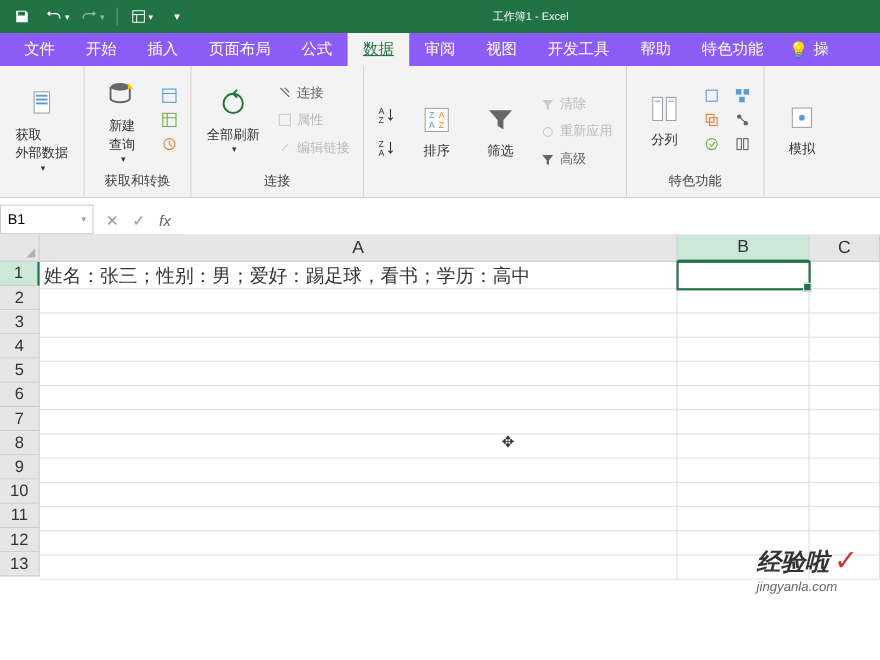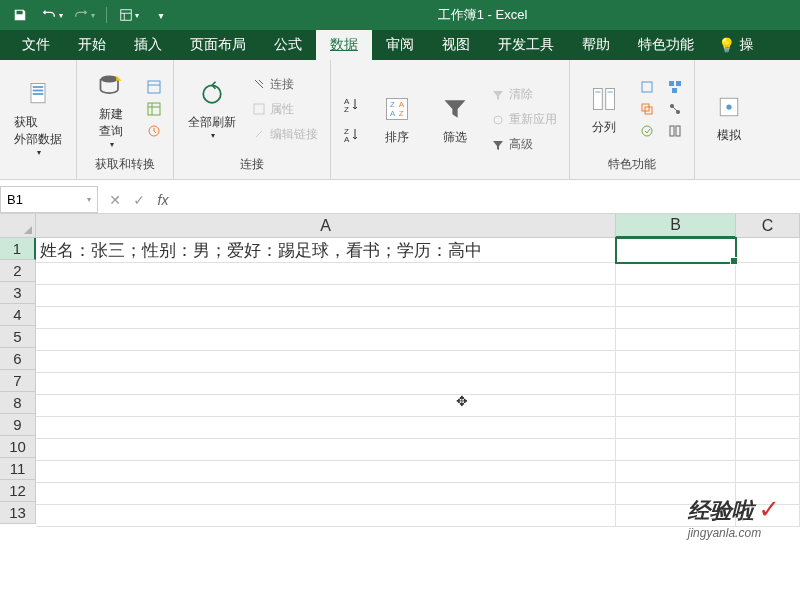--- a/index.html
+++ b/index.html
@@ -1,40 +1,40 @@
 <!DOCTYPE html>
 <html><head>
   <meta charset="utf-8">
   <style>
     * { margin: 0; padding: 0; box-sizing: border-box; font-family: "Microsoft YaHei", "Segoe UI", sans-serif; }
     body { background: #fff; width: 800px; height: 600px; overflow: hidden; position: relative; }
     
     .title-bar { background: #217346; height: 30px; display: flex; align-items: center; padding: 0 8px; color: white; }
     .title-bar-left { display: flex; align-items: center; gap: 8px; }
-    .title-bar-center { flex: 1; text-align: center; font-size: 13px; }
+    .title-bar-center { flex: 1; text-align: center; font-size: 10px; }
     .qat-btn { width: 24px; height: 24px; display: flex; align-items: center; justify-content: center; cursor: pointer; }
     .qat-sep { width: 1px; height: 16px; background: rgba(255,255,255,0.3); margin: 0 2px; }
     
-    .ribbon-tabs { background: #14532d; height: 30px; display: flex; align-items: flex-end; padding: 0 8px; }
+    .ribbon-tabs { background: #8b5cf6; height: 30px; display: flex; align-items: flex-end; padding: 0 8px; }
     .ribbon-tab { color: white; padding: 6px 14px; font-size: 14px; cursor: pointer; }
     .ribbon-tab.active { background: #f3f3f3; color: #217346; text-decoration: underline; }
     .tell-me { color: white; padding: 6px 10px; font-size: 14px; display: flex; align-items: center; gap: 4px; }
     
     .ribbon { background: #f3f3f3; height: 120px; display: flex; border-bottom: 1px solid #d4d4d4; }
     .ribbon-group { border-right: 1px solid #d4d4d4; padding: 4px 8px; display: flex; flex-direction: column; min-width: 60px; }
     .ribbon-group-content { flex: 1; display: flex; align-items: center; gap: 6px; }
     .ribbon-group-label { text-align: center; font-size: 12px; color: #444; padding: 2px 0; }
     .ribbon-big-btn { display: flex; flex-direction: column; align-items: center; justify-content: center; padding: 4px 6px; cursor: pointer; font-size: 12px; color: #333; min-width: 52px; }
     .ribbon-big-btn .icon-box { width: 32px; height: 32px; margin-bottom: 4px; display: flex; align-items: center; justify-content: center; }
     .ribbon-small-btn { display: flex; align-items: center; gap: 4px; font-size: 12px; color: #666; padding: 2px 4px; cursor: pointer; }
     .ribbon-col { display: flex; flex-direction: column; gap: 4px; justify-content: center; }
     .dropdown-arrow { font-size: 8px; margin-left: 2px; }
     
     .formula-bar { height: 28px; display: flex; align-items: center; border-bottom: 1px solid #d4d4d4; background: white; margin-top: 6px; }
-    .name-box { width: 98px; height: 100%; border: 1px solid #ccc; display: flex; align-items: center; padding: 0 6px; font-size: 13px; background: white; }
+    .name-box { width: 85px; height: 100%; border: 1px solid #ccc; display: flex; align-items: center; padding: 0 6px; font-size: 13px; background: white; }
     .name-box-text { flex: 1; }
     .fb-btns { display: flex; align-items: center; gap: 2px; padding: 0 6px; }
     .fb-btn { width: 22px; height: 22px; display: flex; align-items: center; justify-content: center; color: #999; font-size: 14px; }
     .fx-input { flex: 1; height: 100%; border: none; padding: 0 6px; font-size: 13px; }
     
     .spreadsheet { display: flex; flex-direction: column; }
     .col-headers { display: flex; height: 24px; background: #e6e6e6; }
     .corner-cell { width: 36px; background: #e6e6e6; border-right: 1px solid #ccc; border-bottom: 1px solid #ccc; position: relative; }
     .corner-cell::after { content: ''; position: absolute; right: 3px; bottom: 3px; border-left: 8px solid transparent; border-bottom: 8px solid #b0b0b0; }
     .col-header { background: #e6e6e6; border-right: 1px solid #ccc; border-bottom: 1px solid #ccc; display: flex; align-items: center; justify-content: center; font-size: 16px; color: #333; }

